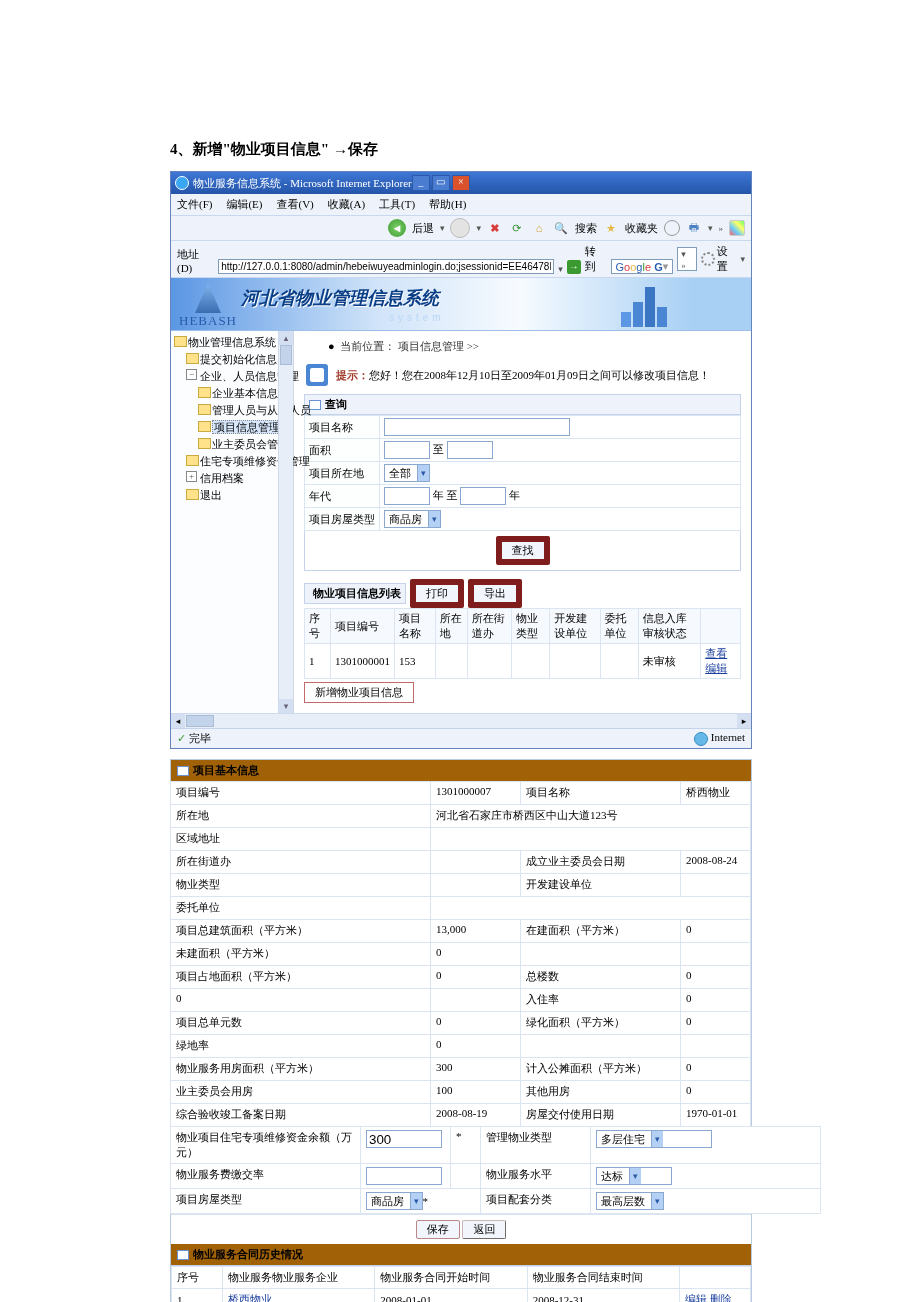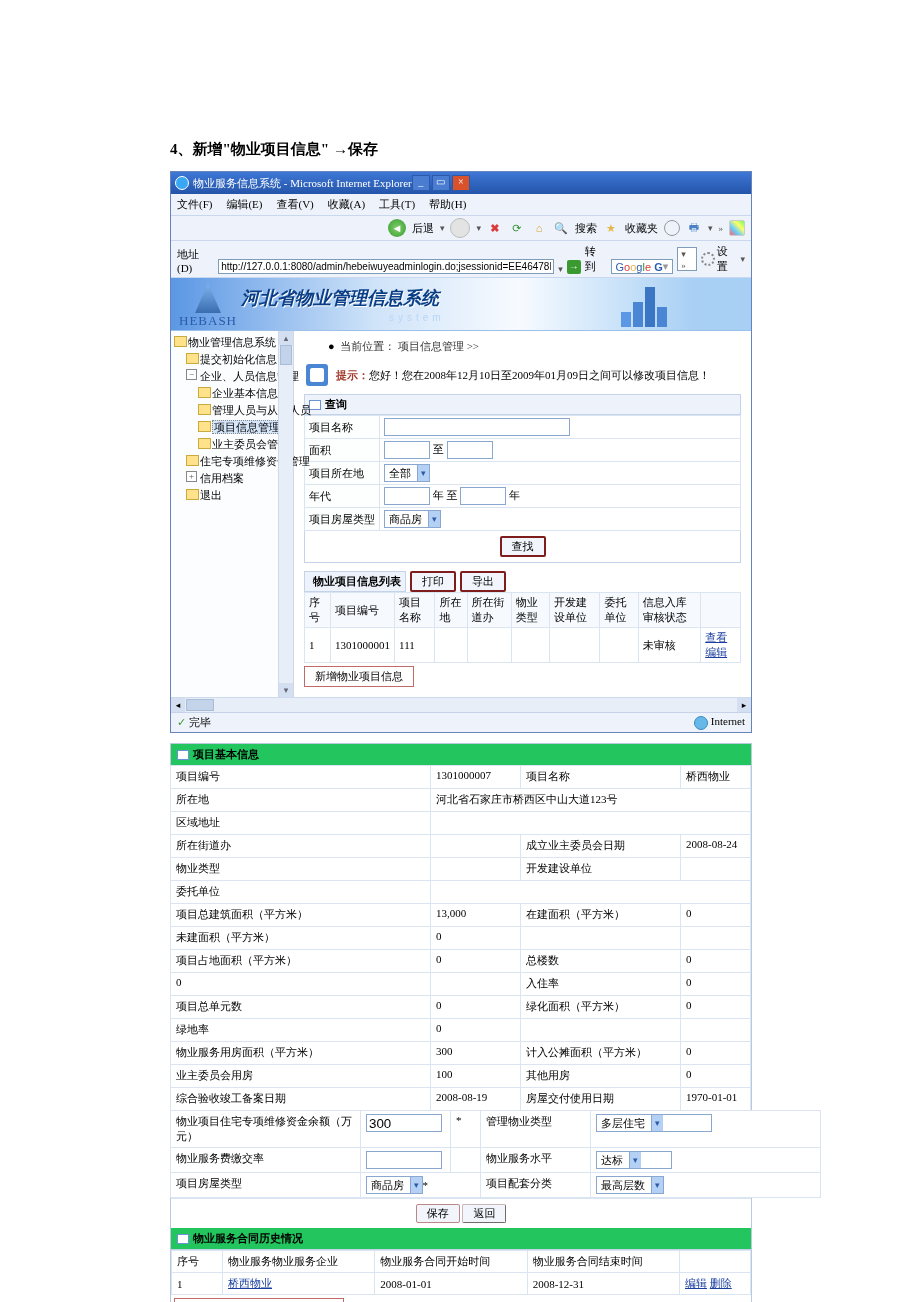--- a/index.html
+++ b/index.html
@@ -71,39 +71,39 @@
   .tip-text { font-size:11px; }
   .tip-text b{ color:#a03a2a;}
 
   .panel-hd { background:#eef3fb; border:1px solid #c5d3ea; padding:2px 4px; font-size:11px; display:flex; align-items:center; gap:4px;}
   .panel-hd .sq { width:10px; height:8px; border:1px solid #6b93d1; background:#fff; display:inline-block;}
   .form-tbl { border:1px solid #c5d3ea; border-top:none; width:100%; border-collapse:collapse; font-size:11px;}
   .form-tbl td { border:1px solid #dbe4f1; padding:2px 4px; }
   .form-tbl td.lbl { width:66px; background:#fdfefe;}
   .inp { border:1px solid #8aa7cf; height:14px; vertical-align:middle;}
   .sel { border:1px solid #8aa7cf; height:16px; font-size:11px; background:#fff;}
-  .btn { border:2px solid #7f1d1d; background:#f2f6fc; padding:1px 10px; font-size:11px; cursor:pointer; border-radius:2px;}
+  .btn { border:6px solid #7f1d1d; background:#f2f6fc; padding:1px 10px; font-size:11px; cursor:pointer; border-radius:2px;}
   .btn-row { text-align:center; padding:5px; border:1px solid #c5d3ea; border-top:none;}
 
   .list-hd { display:flex; align-items:center; gap:4px; margin-top:8px;}
   .list-hd .title { background:#eef3fb; border:1px solid #c5d3ea; padding:2px 4px; font-size:11px; display:flex; align-items:center; gap:4px; flex:0 0 auto;}
   .data-tbl { width:100%; border-collapse:collapse; font-size:11px; border:1px solid #c5d3ea;}
   .data-tbl th, .data-tbl td { border:1px solid #dbe4f1; padding:2px 4px; font-weight:normal; text-align:left;}
   .data-tbl th { background:#f6f9fd;}
   .newbtn { border:1px solid #c06a6a; background:#fff; padding:2px 10px; margin-top:3px; display:inline-block; font-size:11px;}
 
   .ie-scroll-h { height:14px; background:#e8eef8; border-top:1px solid #cdd9ec; display:flex;}
   .ie-scroll-h .arr{ width:14px; background:#d4e0f1; text-align:center; font-size:9px; line-height:14px;}
   .ie-scroll-h .thumb{ flex:0 0 26px; background:#c3d3ea; border:1px solid #a9bdd9; margin:1px;}
   .ie-status { background:#eef3fb; border-top:1px solid #c5d3ea; font-size:11px; padding:2px 6px; display:flex; align-items:center; justify-content:space-between;}
   .globe { width:12px; height:12px; background:#66b8e8; border-radius:50%; display:inline-block; border:1px solid #3a8ac0; margin-right:3px; vertical-align:middle;}
 
   
   .form-shot { margin-top:10px; border:1px solid #b9c9de; width:100%; font-size:11px;}
-  .fs-hd { background:#22c55e; border-bottom:1px solid #c5d3ea; padding:3px 6px; display:flex; align-items:center; gap:4px;}
+  .fs-hd { background:#a16207; border-bottom:1px solid #c5d3ea; padding:3px 6px; display:flex; align-items:center; gap:4px;}
   .fs-hd .sq { width:10px; height:8px; border:1px solid #6b93d1; background:#fff;}
   .grid { display:grid; grid-template-columns: 260px 90px 1fr 160px 70px; }
   .grid > div { border:1px solid #dbe4f1; padding:3px 5px; margin:-1px 0 0 -1px; min-height:16px; background:#fff;}
   .grid .full { grid-column: 2 / 6; } .grid .l3{grid-column:3/5}
   .grid2 { display:grid; grid-template-columns: 190px 90px 30px 110px 110px 120px;}
   .grid2 > div { border:1px solid #dbe4f1; padding:3px 5px; margin:-1px 0 0 -1px; min-height:16px; background:#fff;}
   .dd { display:inline-flex; align-items:center; border:1px solid #8aa7cf; background:#fff; height:16px; padding:0 0 0 4px; font-size:11px;}
   .dd .ar { background:#b5d0f5; color:#2a5aa8; font-size:9px; padding:0 3px; border-left:1px solid #8aa7cf; margin-left:6px; height:100%; display:flex; align-items:center;}
   .save-row { text-align:center; padding:5px; border-top:1px solid #dbe4f1;}
   .save-row .btn { border:1px outset #c9b6b6;}
@@ -275,21 +275,21 @@
             <th>所在街道办</th>
             <th>物业类型</th>
             <th>开发建设单位</th>
             <th>委托单位</th>
             <th>信息入库审核状态</th>
             <th></th>
           </tr>
           <tr>
             <td>1</td>
             <td>1301000001</td>
-            <td>111</td>
+            <td>153</td>
             <td></td>
                 <td></td>
                 <td></td>
                 <td></td>
                 <td></td>
             <td>未审核</td>
             <td><span class="link">查看</span> <span class="link">编辑</span></td>
           </tr>
         </tbody>
           </table>

